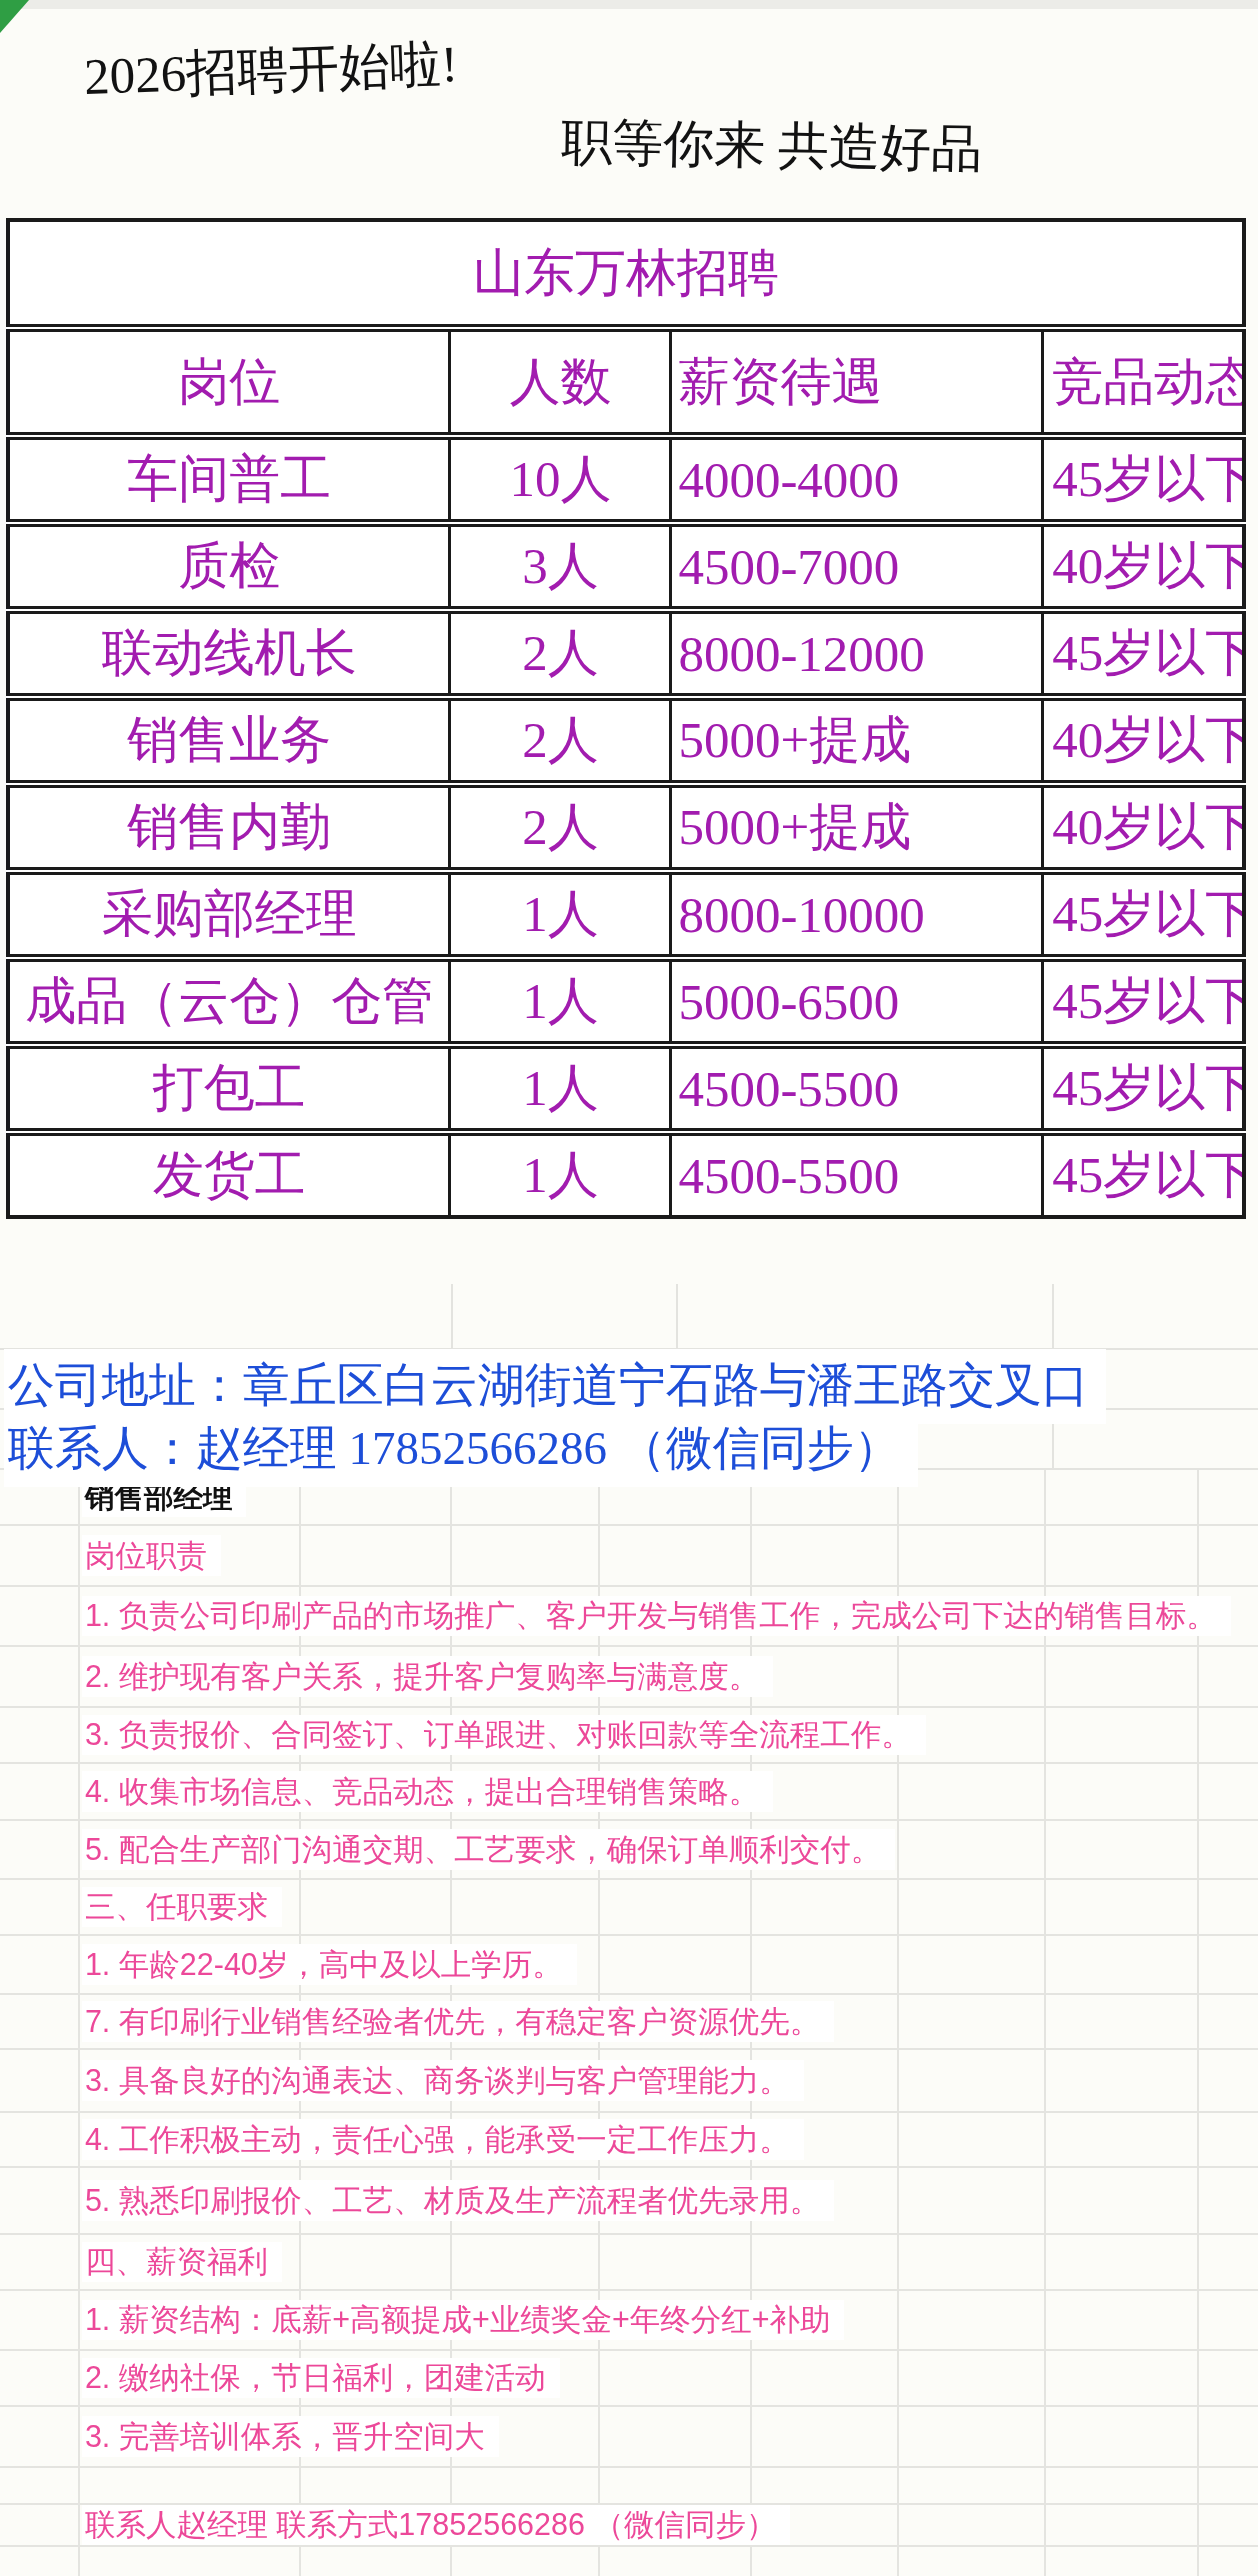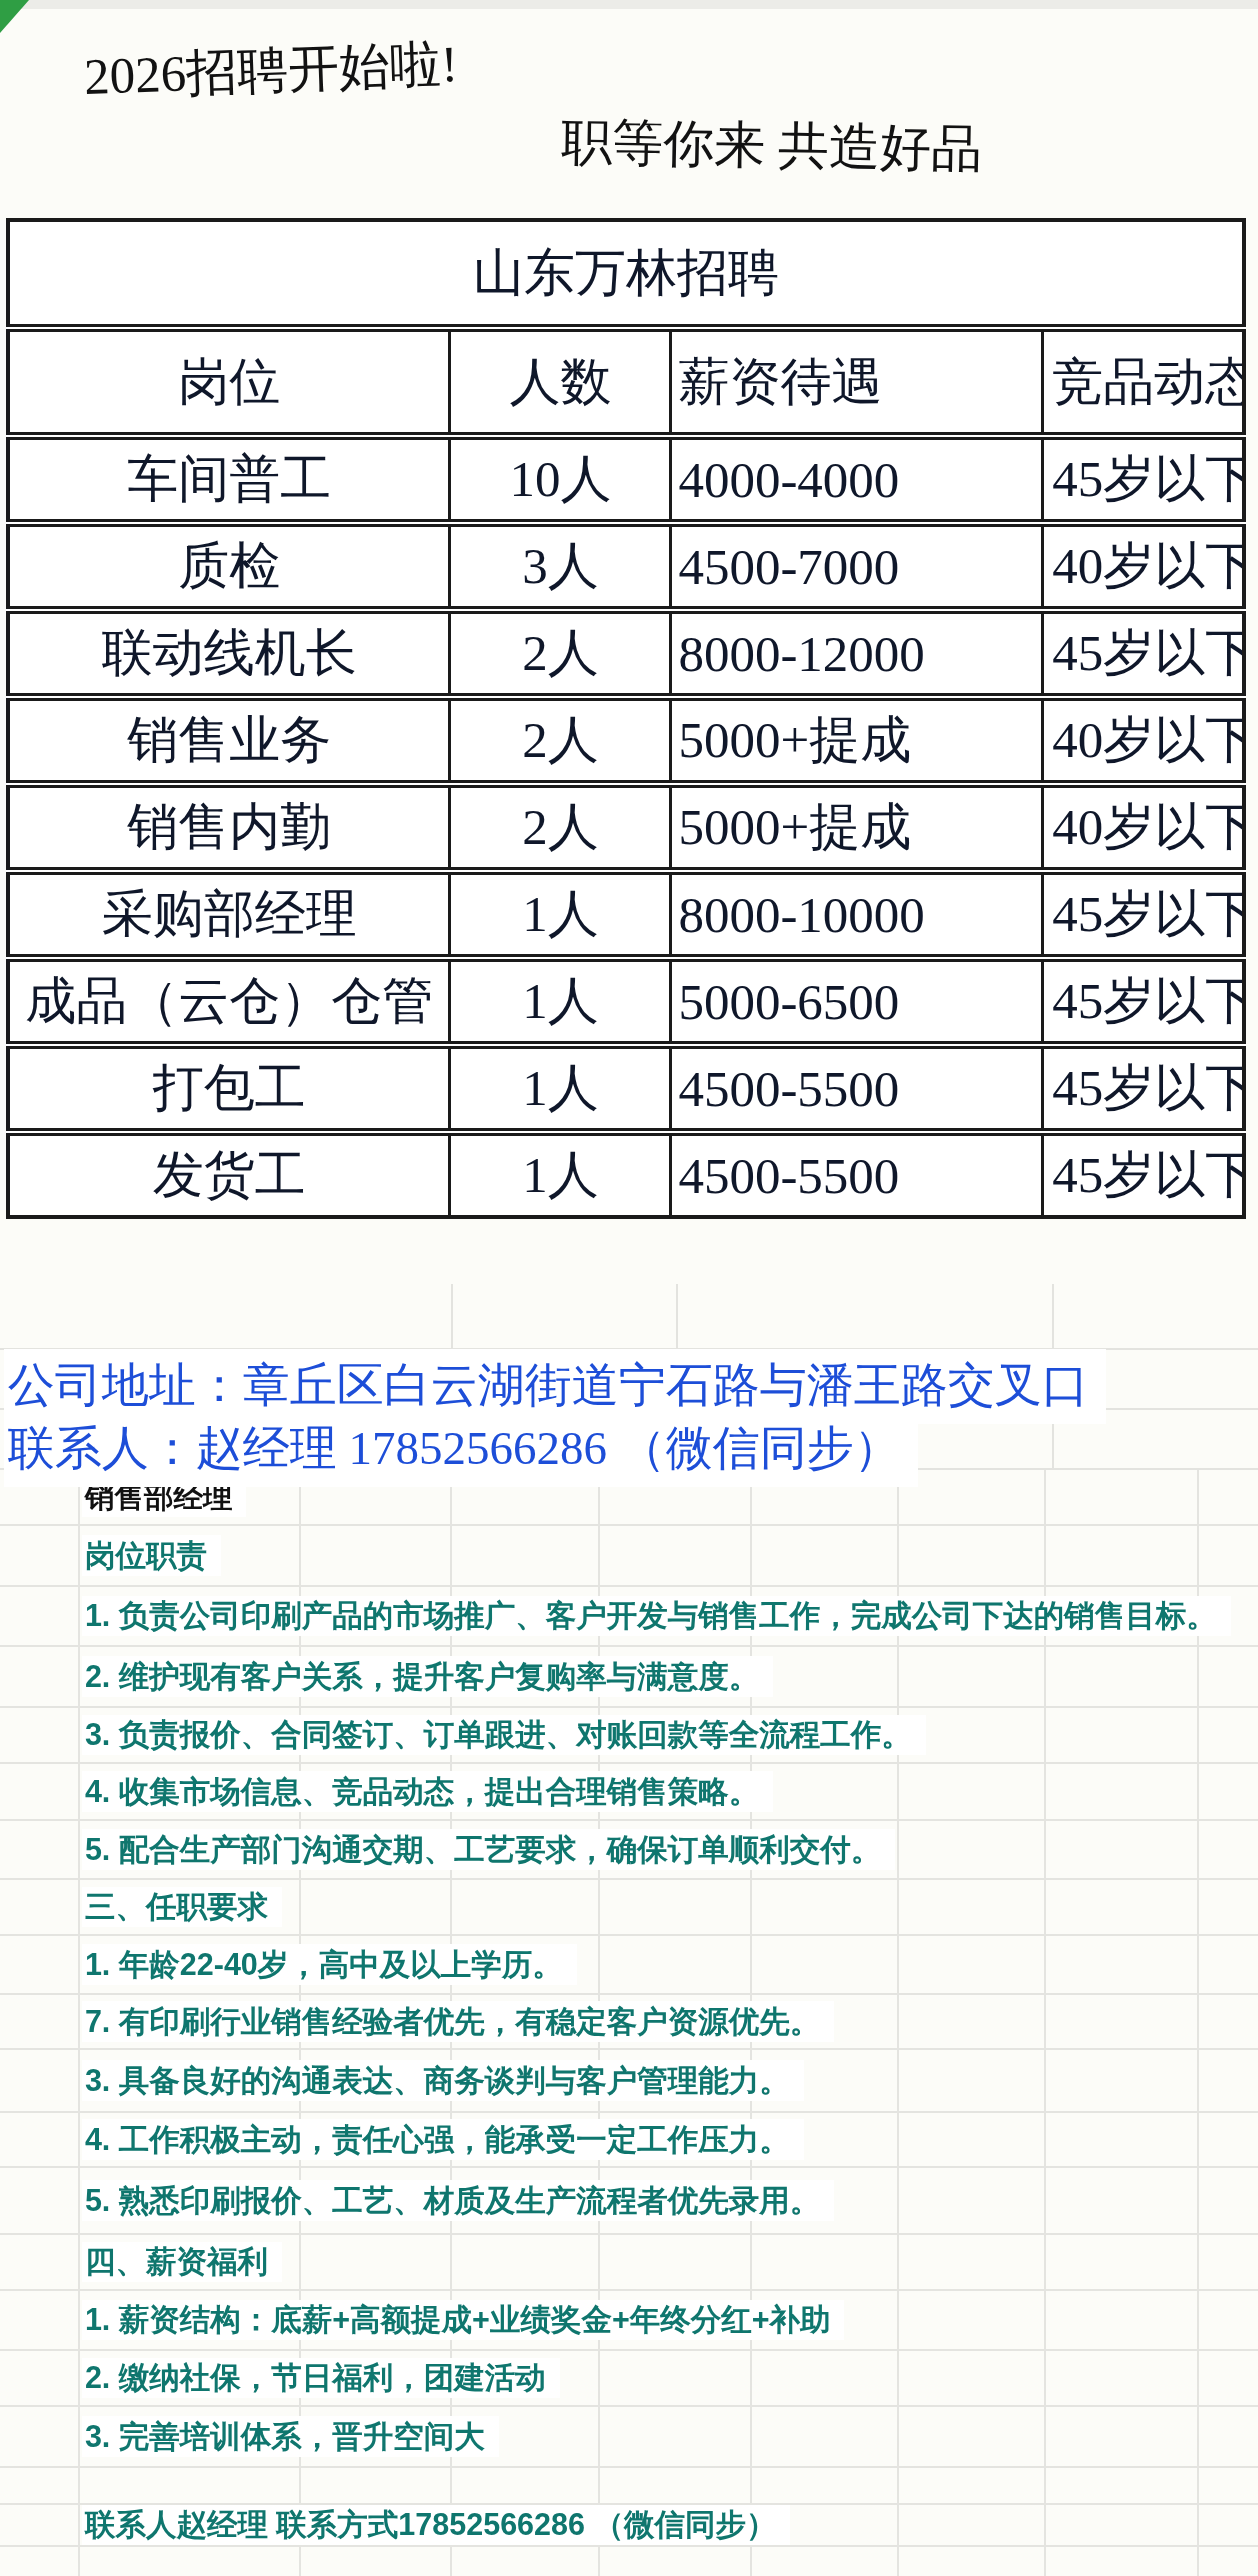--- a/index.html
+++ b/index.html
@@ -14,21 +14,21 @@
 
   
   .t1{position:absolute;left:83px;top:43px;font-family:"Liberation Serif","DejaVu Serif",serif;
       font-size:51px;color:#121212;transform:rotate(-2deg);transform-origin:left top;white-space:nowrap;}
   .t2{position:absolute;left:562px;top:108px;font-family:"Liberation Serif","DejaVu Serif",serif;
       font-size:51px;color:#121212;transform:rotate(1deg);transform-origin:left top;white-space:nowrap;}
 
   
   .jobtable{position:absolute;left:5.9px;top:218px;width:1098px;border-collapse:collapse;
       table-layout:fixed;background:#fff;border:4.9px solid #1a1a1a;
-      font-family:"Liberation Serif","DejaVu Serif",serif;color:#0f172a;}
+      font-family:"Liberation Serif","DejaVu Serif",serif;color:#a21caf;}
   .jobtable td{white-space:nowrap;overflow:hidden;vertical-align:middle;font-size:51px;}
   .jobtable tr td + td{border-left:3.9px solid #1a1a1a;}
   .titlerow td{height:100px;text-align:center;border-bottom:8.8px double #1a1a1a;}
   .headrow td{height:98px;}
   .datarow td{height:77px;border-top:8.8px double #1a1a1a;}
   .cc{text-align:center;}
   .cl{text-align:left;padding-left:6px;}
   .cl2{text-align:left;padding-left:7.9px;}
 
   
@@ -43,21 +43,21 @@
       padding:4.9px 17.7px 6.9px 3.9px;z-index:2;}
   .addr1{top:1349px;}
   .addr2{top:1412px;}
 
   
   .sheet{position:absolute;left:0;top:1468px;width:1259px;height:1108px;border-top:2px solid #e3e3df;}
   .sheet .gv{position:absolute;top:0;height:100%;width:2px;background:#e4e4e0;z-index:0;}
   .srow{position:relative;z-index:1;box-sizing:border-box;border-bottom:2px solid #e4e4e0;
       display:flex;align-items:center;}
   .stxt{margin-left:82px;background:#fff;padding:2.9px 13.8px 2.9px 2.9px;font-size:30.5px;
-      color:#0f766e;white-space:nowrap;line-height:1.15;font-weight:bold;}
+      color:#ec4899;white-space:nowrap;line-height:1.15;}
   .stxt.bold{font-weight:bold;font-size:29.5px;color:#111;}
 </style>
 </head>
 <body>
 
 <div class="canvas">
 
   <div class="topstrip"></div>
   <div class="corner"></div>
 

